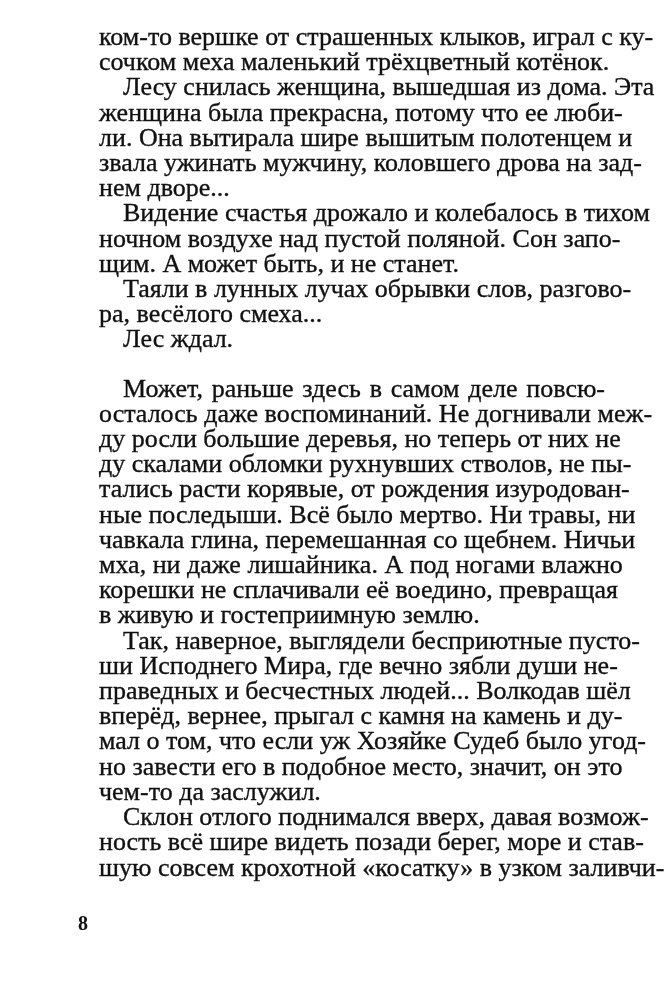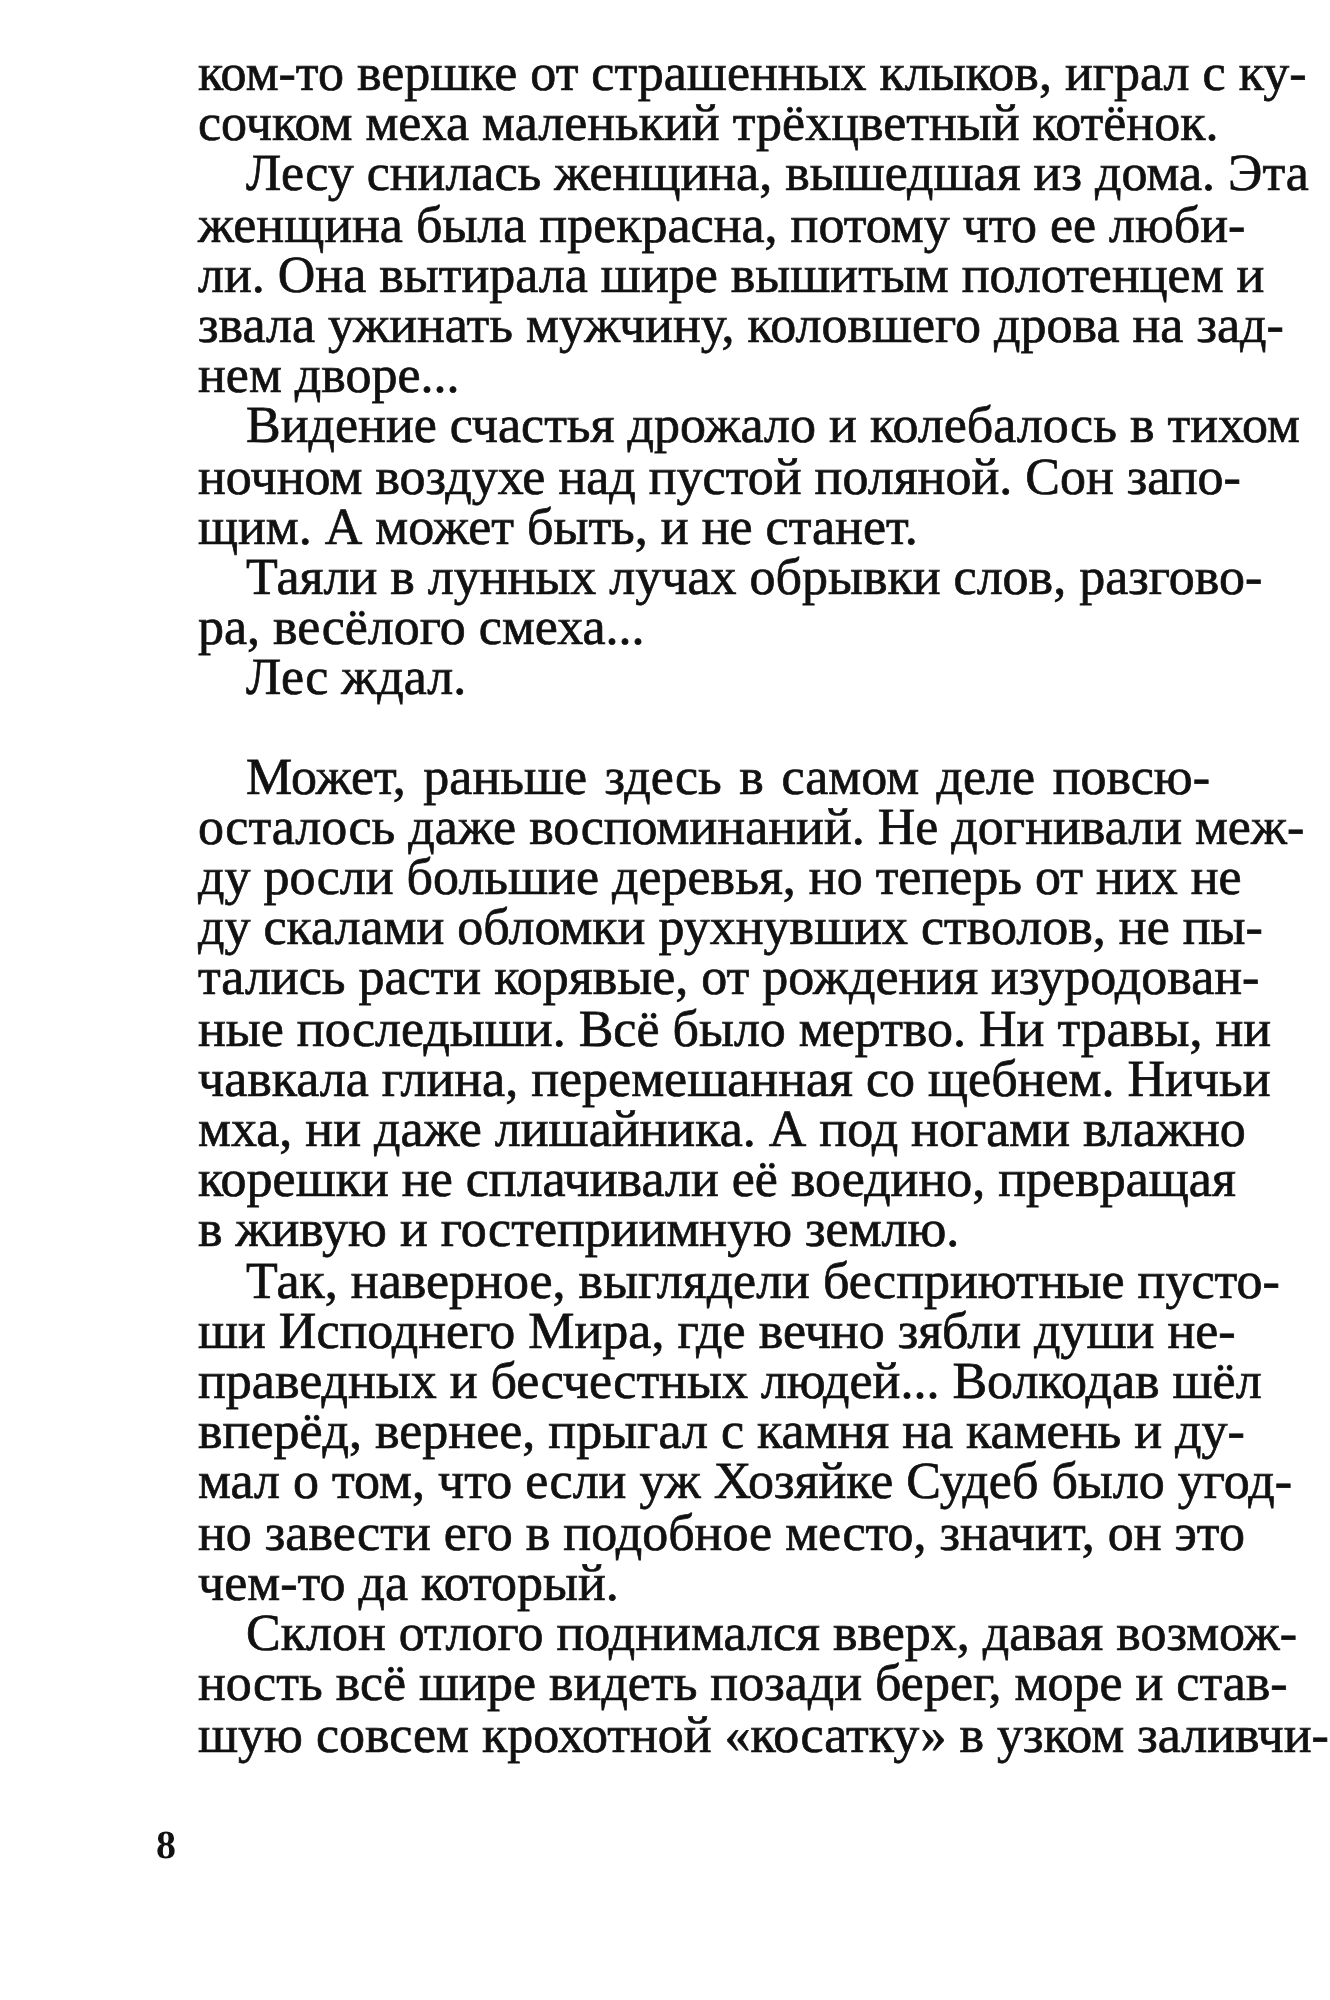--- a/index.html
+++ b/index.html
@@ -69,21 +69,21 @@
       <span class="line">корешки не сплачивали её воедино, превращая</span>
       <span class="line last">в живую и гостеприимную землю.</span>
     </p>
     <p class="para indent">
       <span class="line">Так, наверное, выглядели бесприютные пусто-</span>
       <span class="line">ши Исподнего Мира, где вечно зябли души не-</span>
       <span class="line">праведных и бесчестных людей... Волкодав шёл</span>
       <span class="line">вперёд, вернее, прыгал с камня на камень и ду-</span>
       <span class="line">мал о том, что если уж Хозяйке Судеб было угод-</span>
       <span class="line">но завести его в подобное место, значит, он это</span>
-      <span class="line last">чем-то да который.</span>
+      <span class="line last">чем-то да заслужил.</span>
     </p>
     <p class="para indent">
       <span class="line">Склон отлого поднимался вверх, давая возмож-</span>
       <span class="line">ность всё шире видеть позади берег, море и став-</span>
       <span class="line">шую совсем крохотной «косатку» в узком заливчи-</span>
     </p>
   </div>
 <div class="page-number">8</div>
 
 </body></html>

